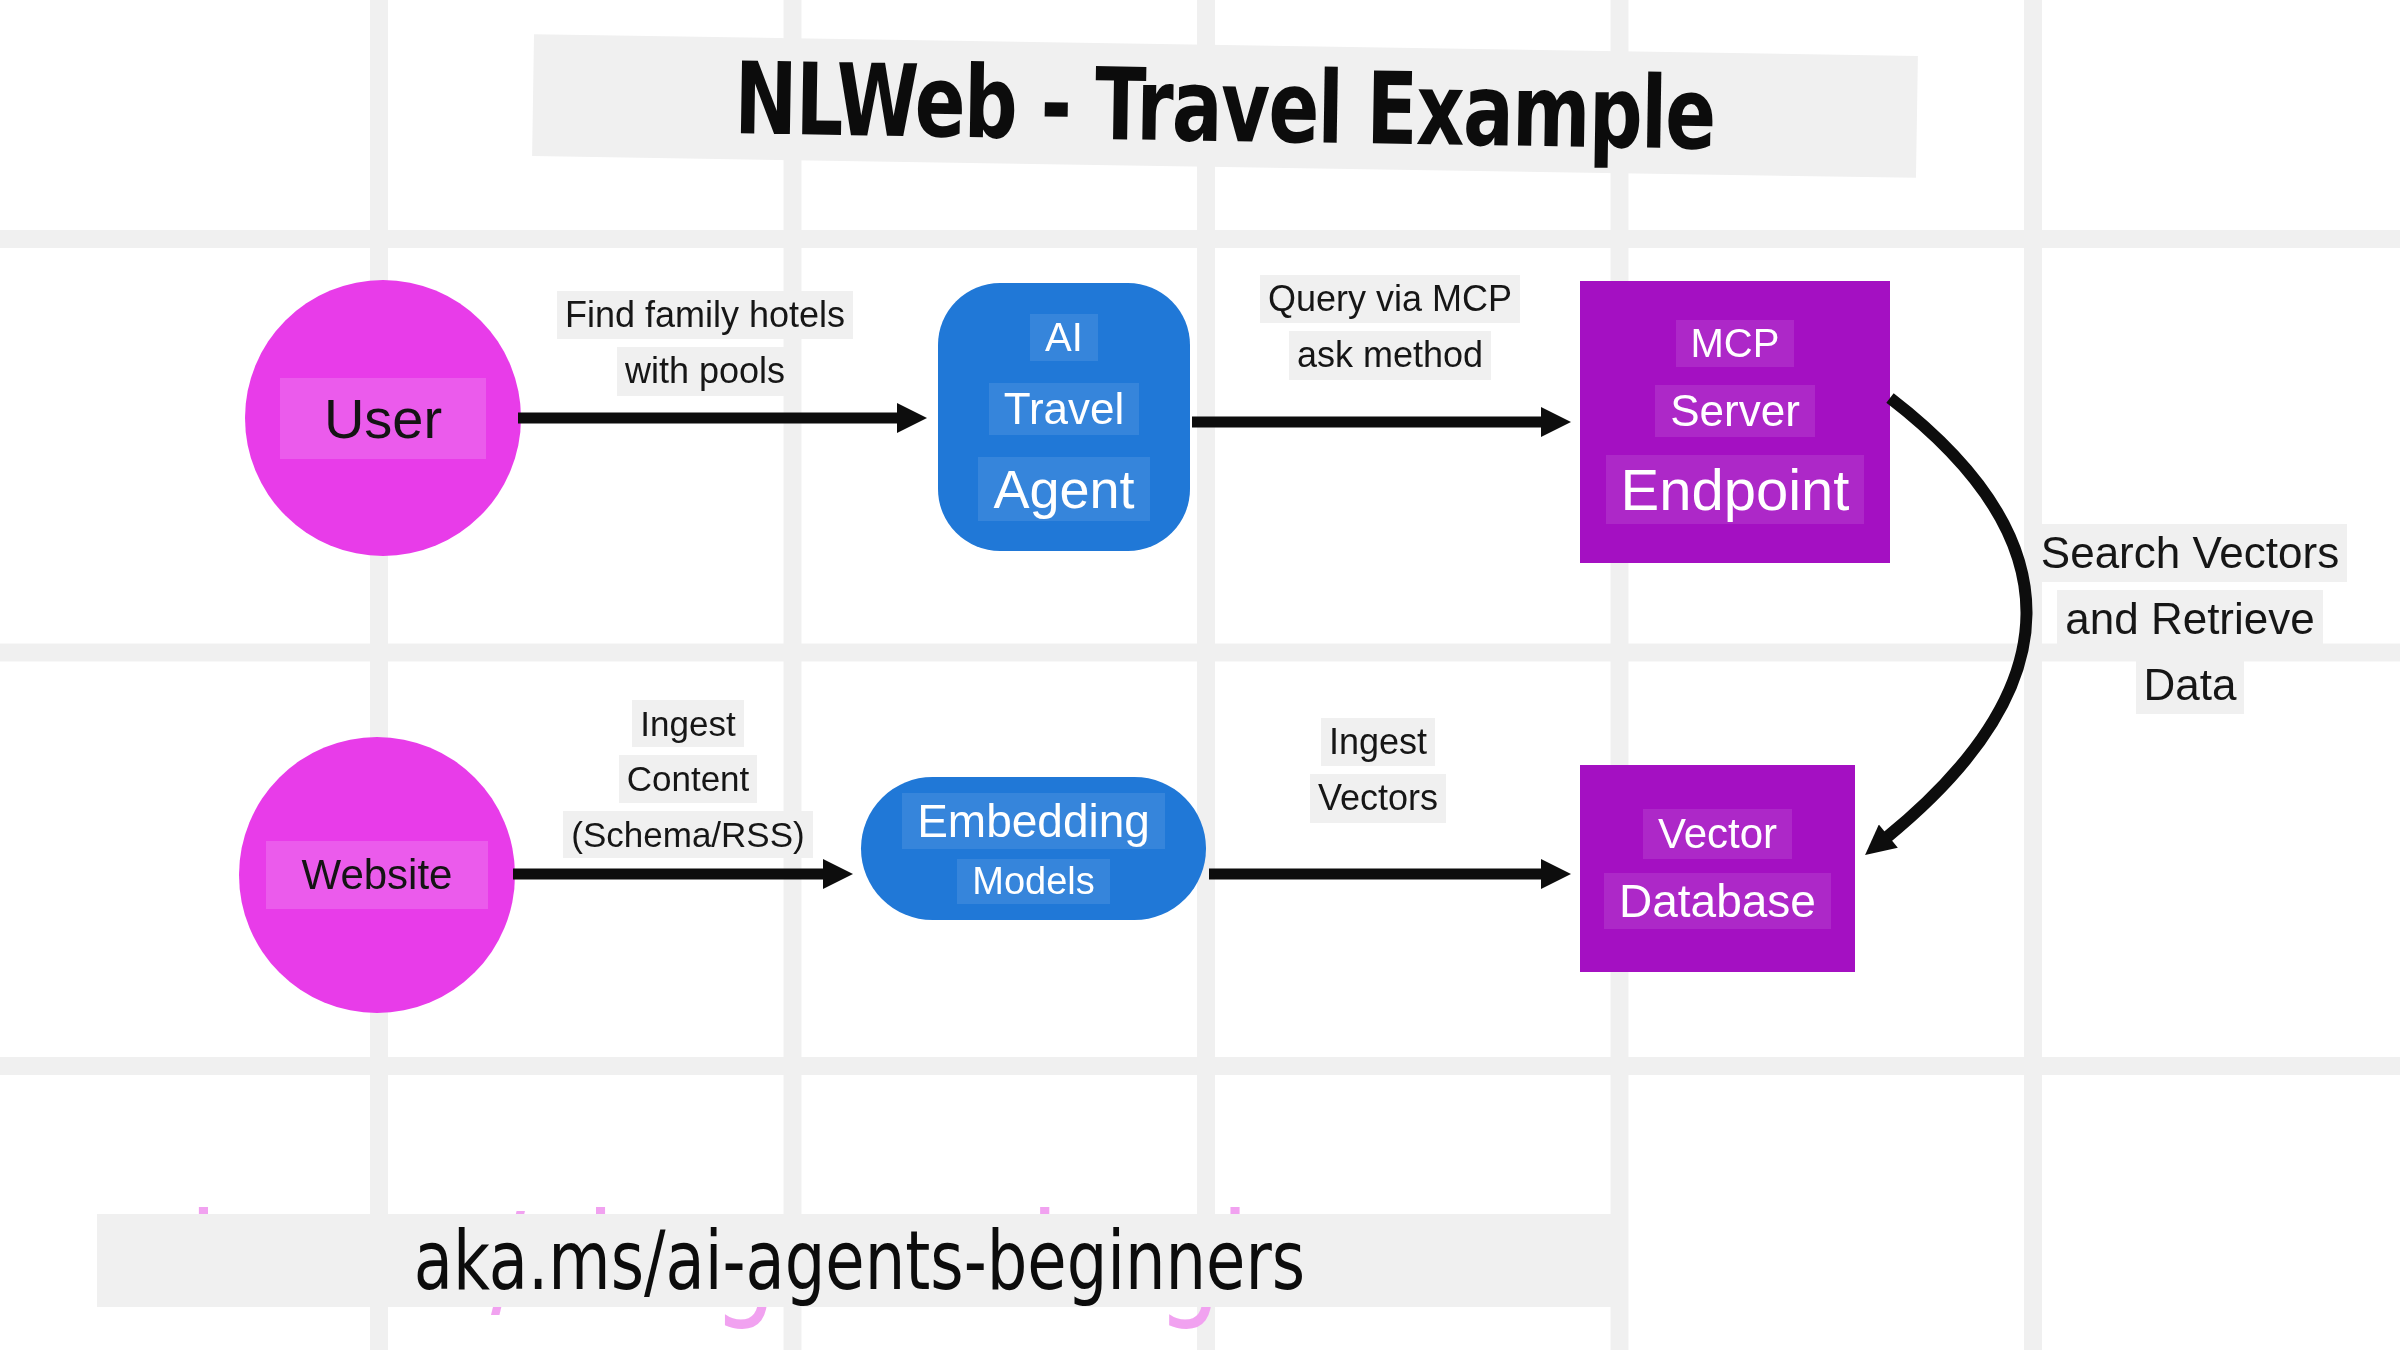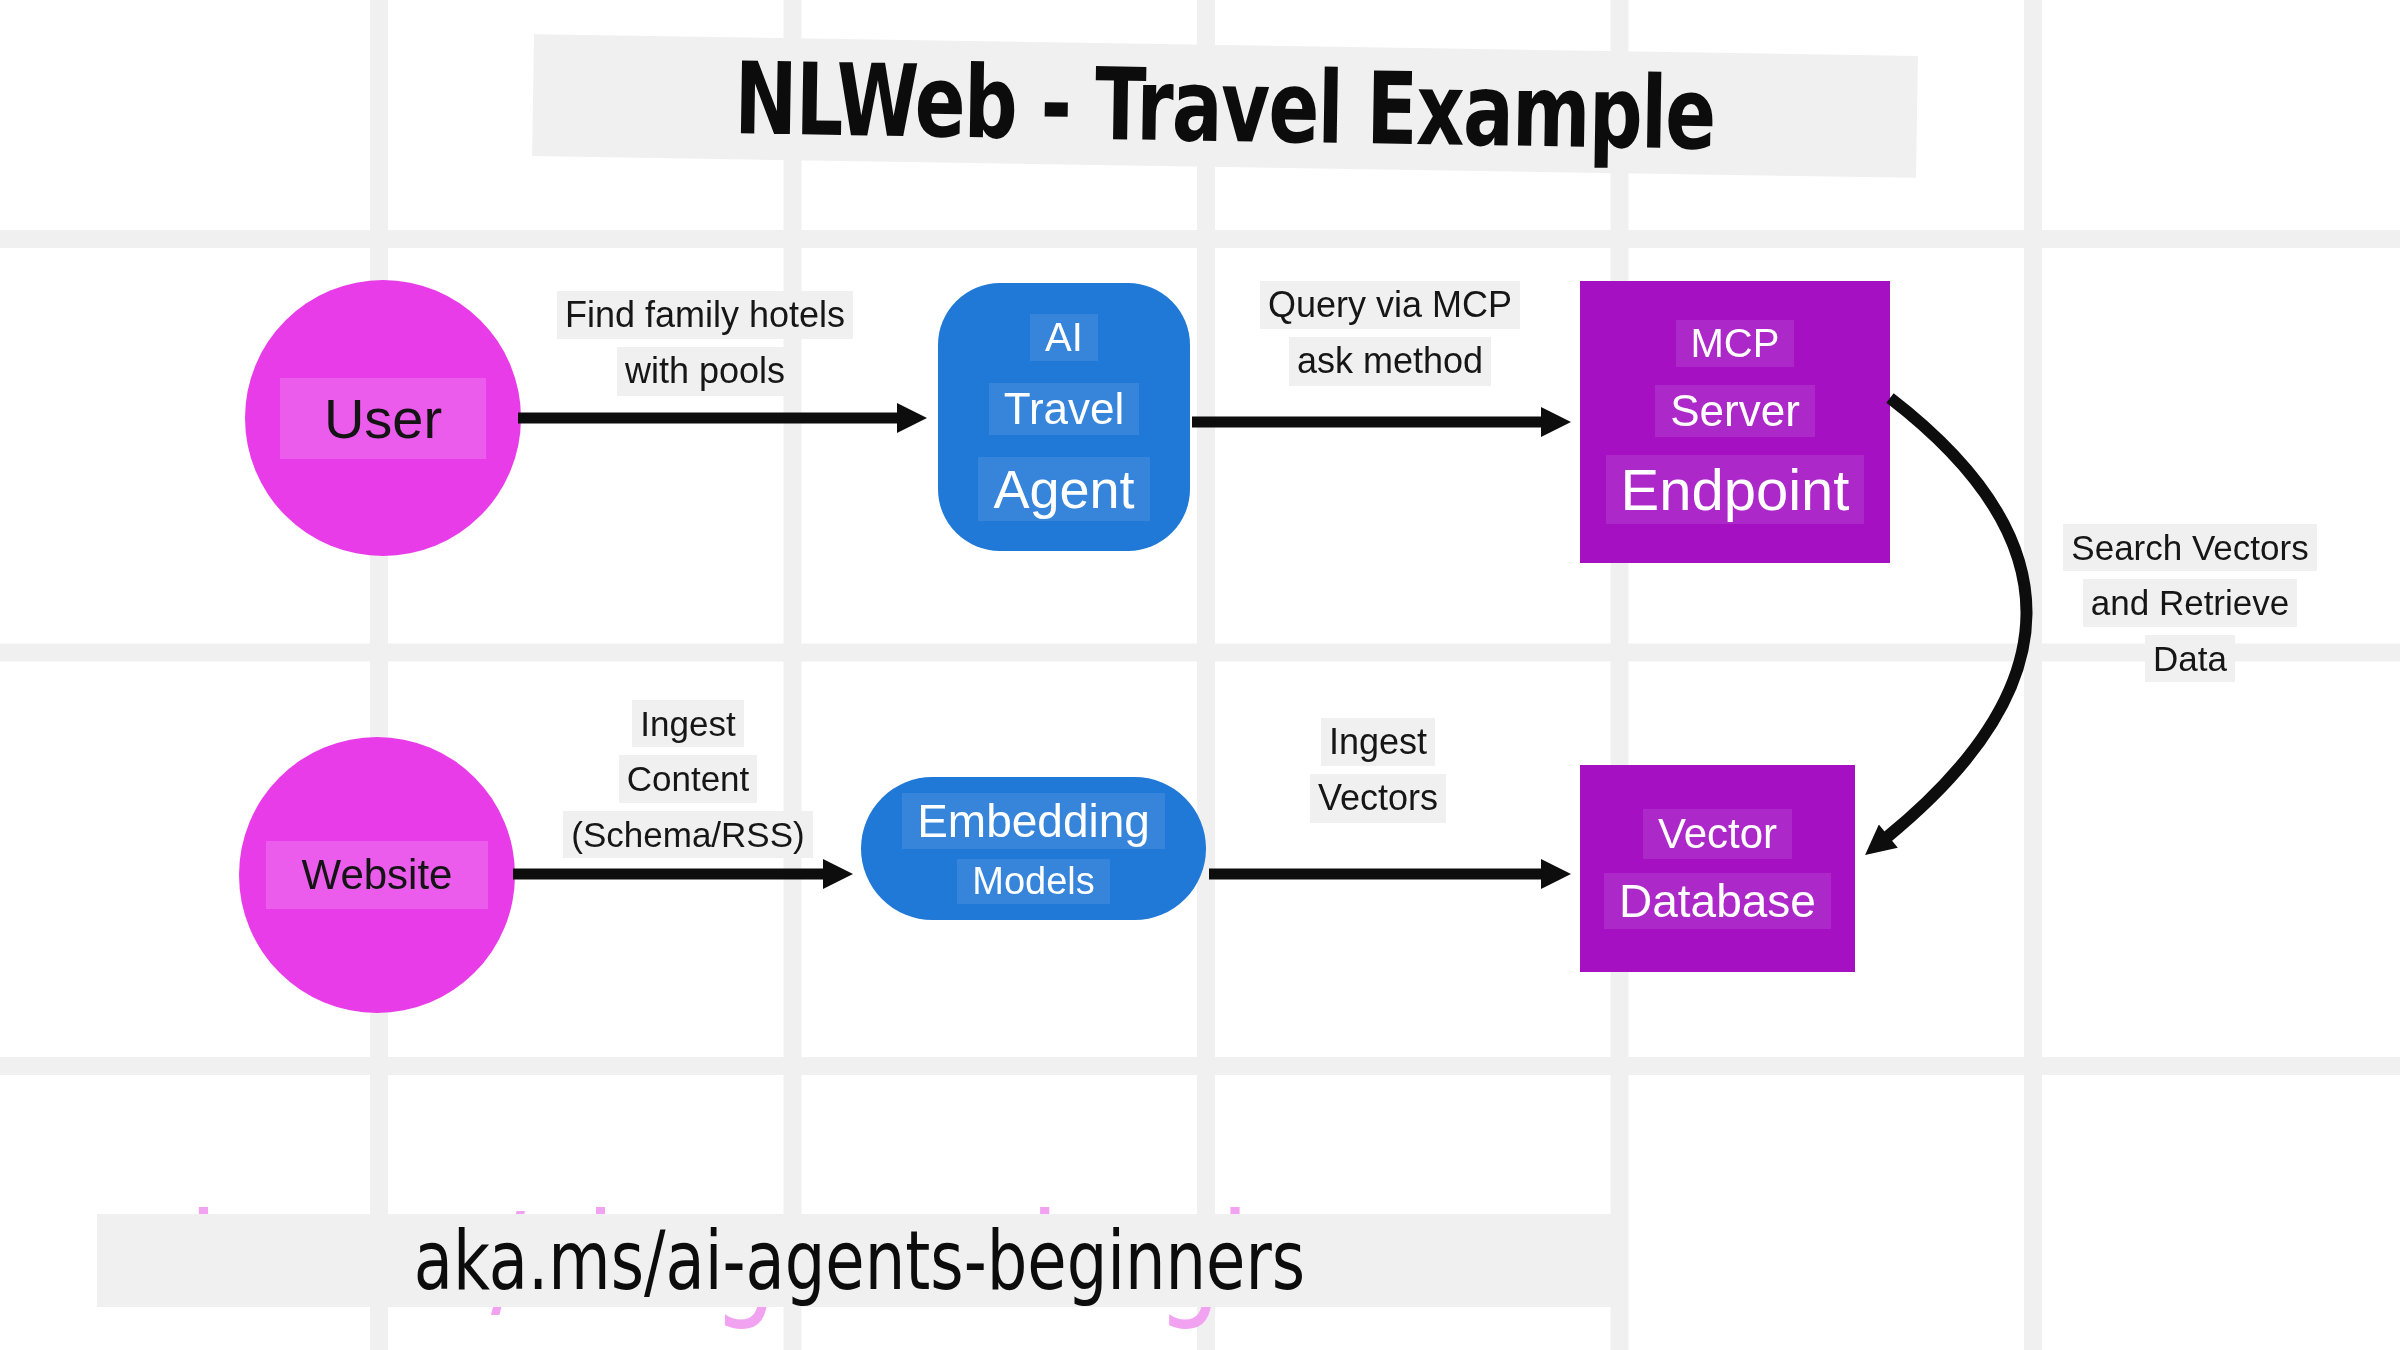--- a/index.html
+++ b/index.html
@@ -64,22 +64,22 @@
   .mcp .nchip:nth-child(2){font-size:44px;}
   .mcp .nchip:nth-child(3){font-size:58px;}
   .embedding .nchip:nth-child(1){font-size:46px;}
   .embedding .nchip:nth-child(2){font-size:38px;}
   .vectordb .nchip:nth-child(1){font-size:42px;}
   .vectordb .nchip:nth-child(2){font-size:46px;}
   
   .elabel{position:absolute; display:flex; flex-direction:column; align-items:center; gap:8px; z-index:5; font-size:36px; color:#161616;}
   .gchip{background:#f0f0f0; padding:3px 8px; white-space:nowrap; line-height:1.18;}
   .lbl-find{left:540px; top:291px; width:330px;}
-  .lbl-query{left:1230px; top:281px; width:320px;justify-content:space-between;}
-  .lbl-search{left:2020px; top:524px; width:340px; font-size:35px;}
+  .lbl-query{left:1230px; top:275px; width:320px;justify-content:space-between;}
+  .lbl-search{left:2020px; top:524px; width:340px; font-size:44px;}
   .lbl-ingest{left:543px; top:700px; width:290px; font-size:35px;}
   .lbl-stores{left:1268px; top:718px; width:220px;}
 </style>
 </head>
 <body>
 
 <div class="stage">
 
   <div class="title-band">
     <span class="t">NLWeb - Travel Example</span>

